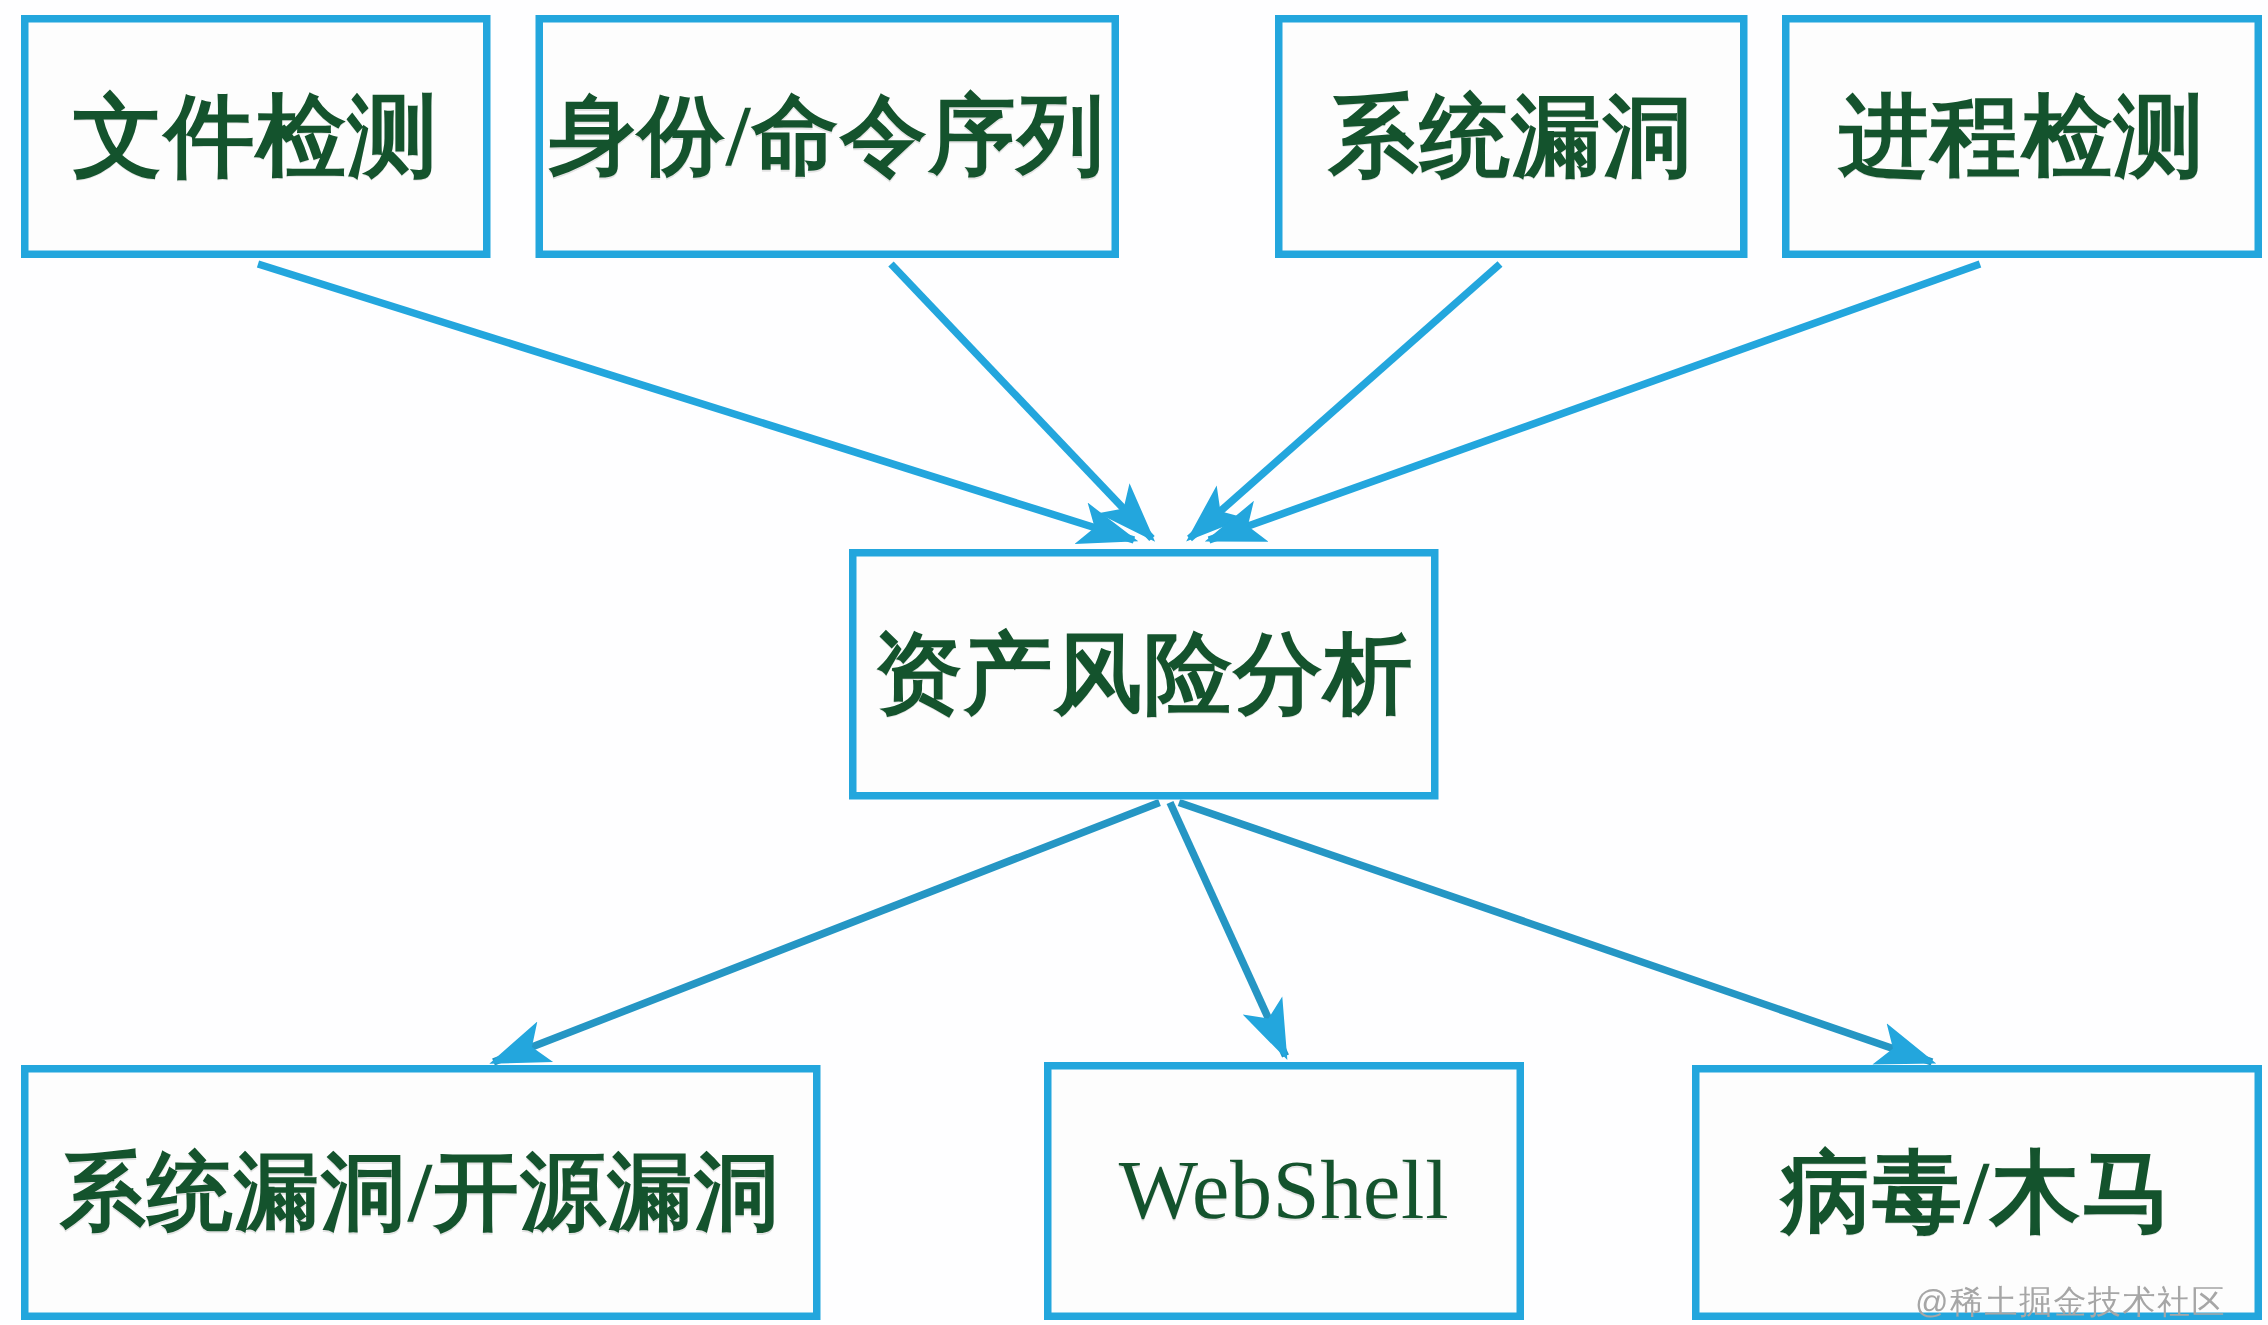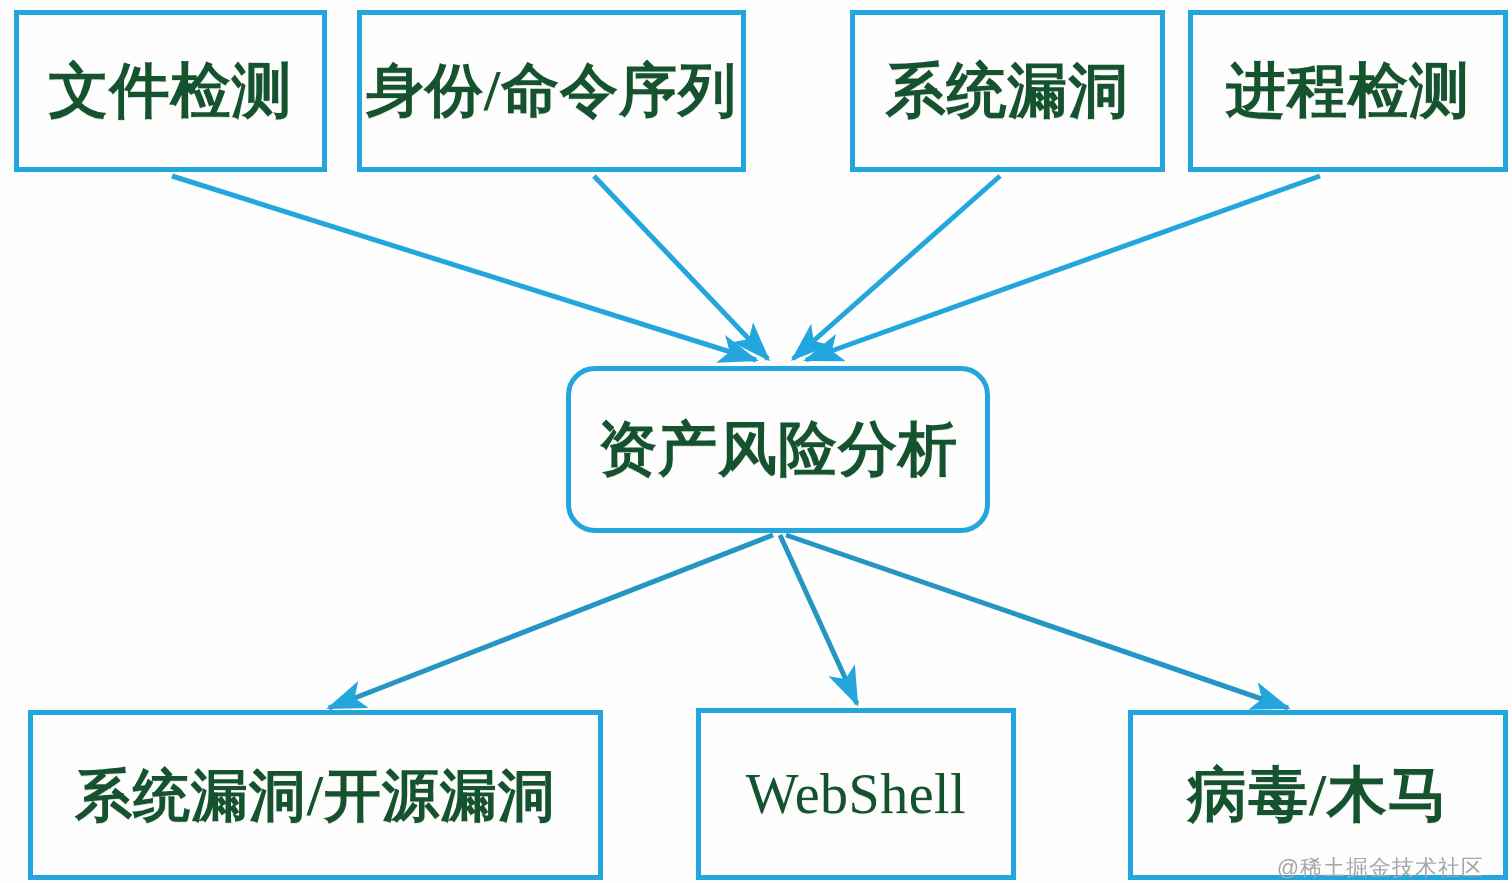--- a/index.html
+++ b/index.html
@@ -105,25 +105,25 @@
   </div>
 
   <div class="node" style="left:850px; top:10px; width:315px; height:162px;">
     <span class="node-label lbl-cjk">系统漏洞</span>
   </div>
 
   <div class="node" style="left:1188px; top:10px; width:320px; height:162px;">
     <span class="node-label lbl-cjk">进程检测</span>
   </div>
 
-  <div class="node" style="left:566px; top:366px; width:424px; height:167px;border-radius:29px;">
+  <div class="node" style="left:566px; top:366px; width:393px; height:167px;">
     <span class="node-label lbl-center">资产风险分析</span>
   </div>
 
-  <div class="node" style="left:28px; top:710px; width:575px; height:170px;align-items:center;">
+  <div class="node" style="left:14px; top:710px; width:533px; height:170px;align-items:center;">
     <span class="node-label lbl-bottom-wide">系统漏洞/开源漏洞</span>
   </div>
 
   <div class="node" style="left:1128px; top:710px; width:380px; height:170px;">
     <span class="node-label lbl-cjk">病毒/木马</span>
   </div>
 
   <div class="node" style="left:696px; top:708px; width:320px; height:172px;">
     <span class="node-label lbl-latin">WebShell</span>
   </div>

